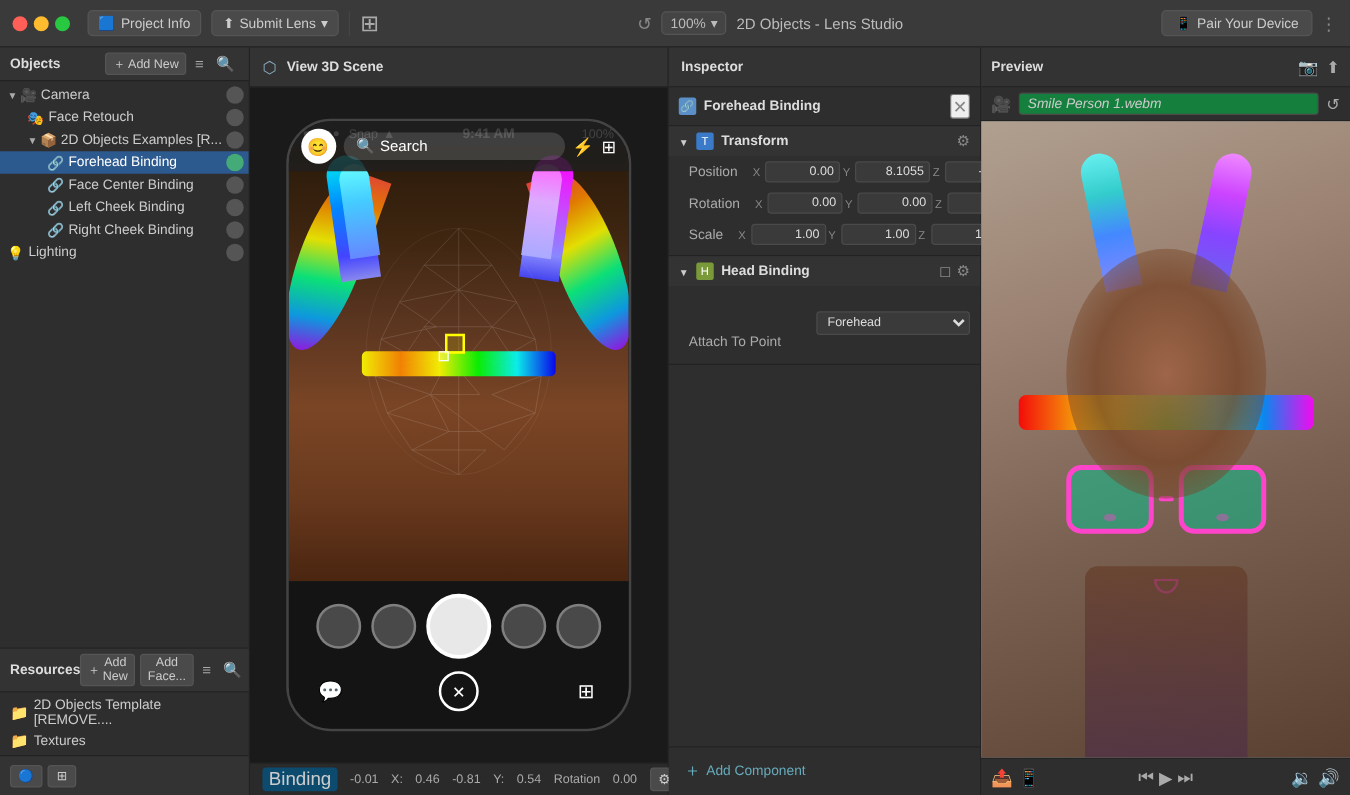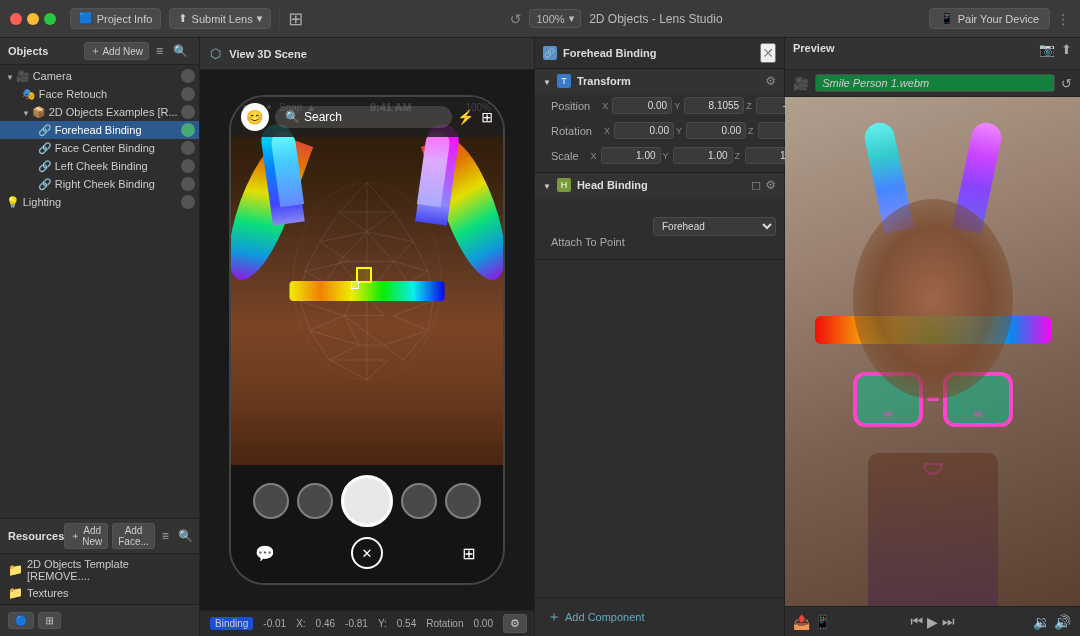--- a/index.html
+++ b/index.html
@@ -307,24 +307,24 @@
       border-top: 1px solid #222;
       display: flex;
       align-items: center;
       padding: 0 10px;
       gap: 10px;
       font-size: 10px;
       color: #aaa;
       flex-shrink: 0;
     }
     .status-tag {
-      background: #1d4ed8;
+      background: #0c4a6e;
       border-radius: 3px;
       padding: 1px 5px;
-      font-size: 10px;
+      font-size: 15px;
       color: #ccc;
     }
 
     
     .inspector-panel {
       width: 250px;
       background: #2e2e2e;
       border-right: 1px solid #222;
       display: flex;
       flex-direction: column;
@@ -423,21 +423,21 @@
     
     .preview-panel {
       width: 295px;
       background: #2e2e2e;
       display: flex;
       flex-direction: column;
       flex-shrink: 0;
     }
     .preview-header {
       display: flex;
-      align-items: flex-start;
+      align-items: center;
       padding: 4px 8px;
       background: #333;
       border-bottom: 1px solid #222;
       gap: 6px;
       height: 32px;
       flex-shrink: 0;
     }
     .preview-title { font-size: 11px; font-weight: 600; color: #ddd; }
     .preview-icons { display: flex; gap: 6px; margin-left: auto; }
     .pv-icon-btn {
@@ -898,20 +898,23 @@
       <span>Y:</span>
       <span>0.54</span>
       <span>Rotation</span>
       <span>0.00</span>
       <button style="margin-left:auto;background:#4a4a4a;border:1px solid #555;border-radius:3px;color:#ccc;font-size:11px;padding:2px 6px;cursor:pointer;">⚙</button>
     </div>
   </div>
 
   <div class="inspector-panel">
 
+    <div class="inspector-header">
+      <span>Inspector</span>
+    </div>
 
     <div style="display:flex;align-items:center;gap:6px;padding:5px 8px;background:#2e2e2e;border-bottom:1px solid #222;">
       <div class="inspector-icon">🔗</div>
       <span style="font-size:11px;font-weight:600;color:#ddd;">Forehead Binding</span>
       <button class="inspector-close">✕</button>
     </div>
 
     <div class="component-section">
       <div class="component-header">
         <span class="caret caret-down"></span>

